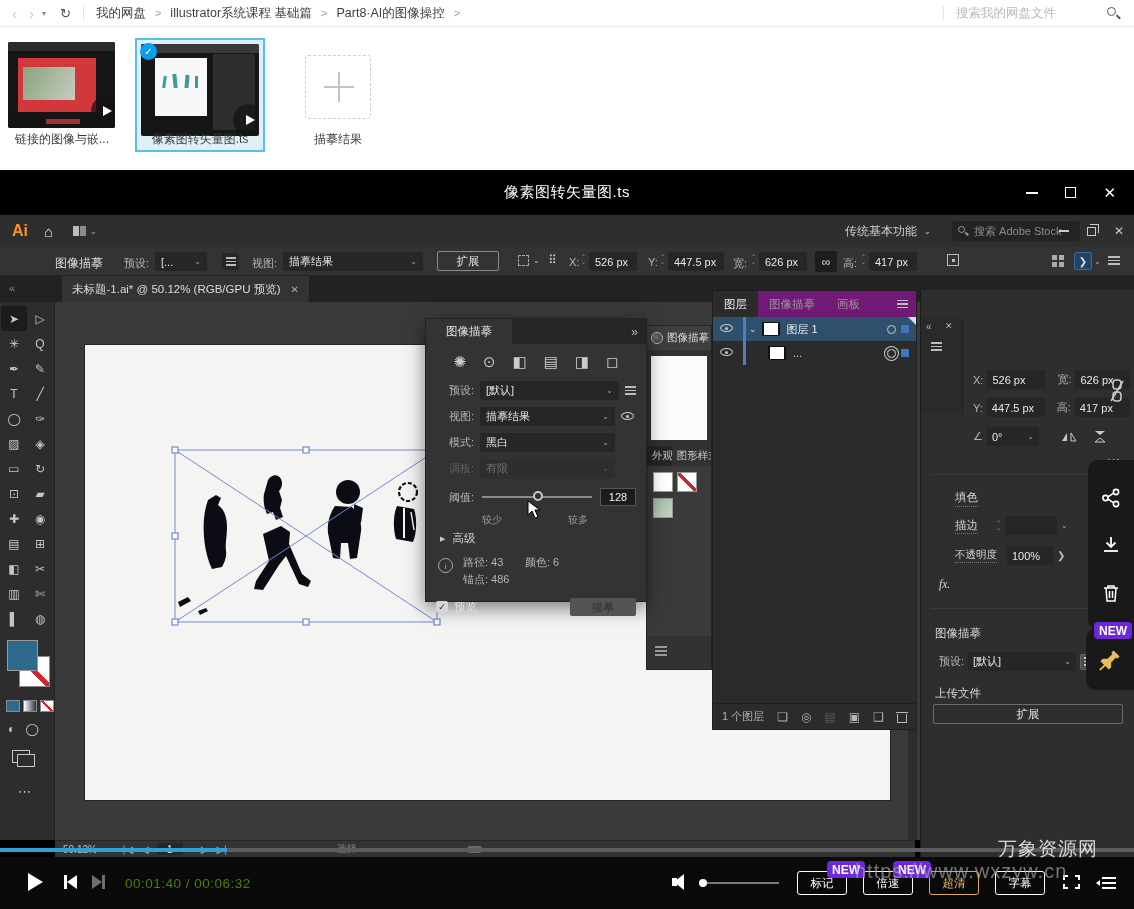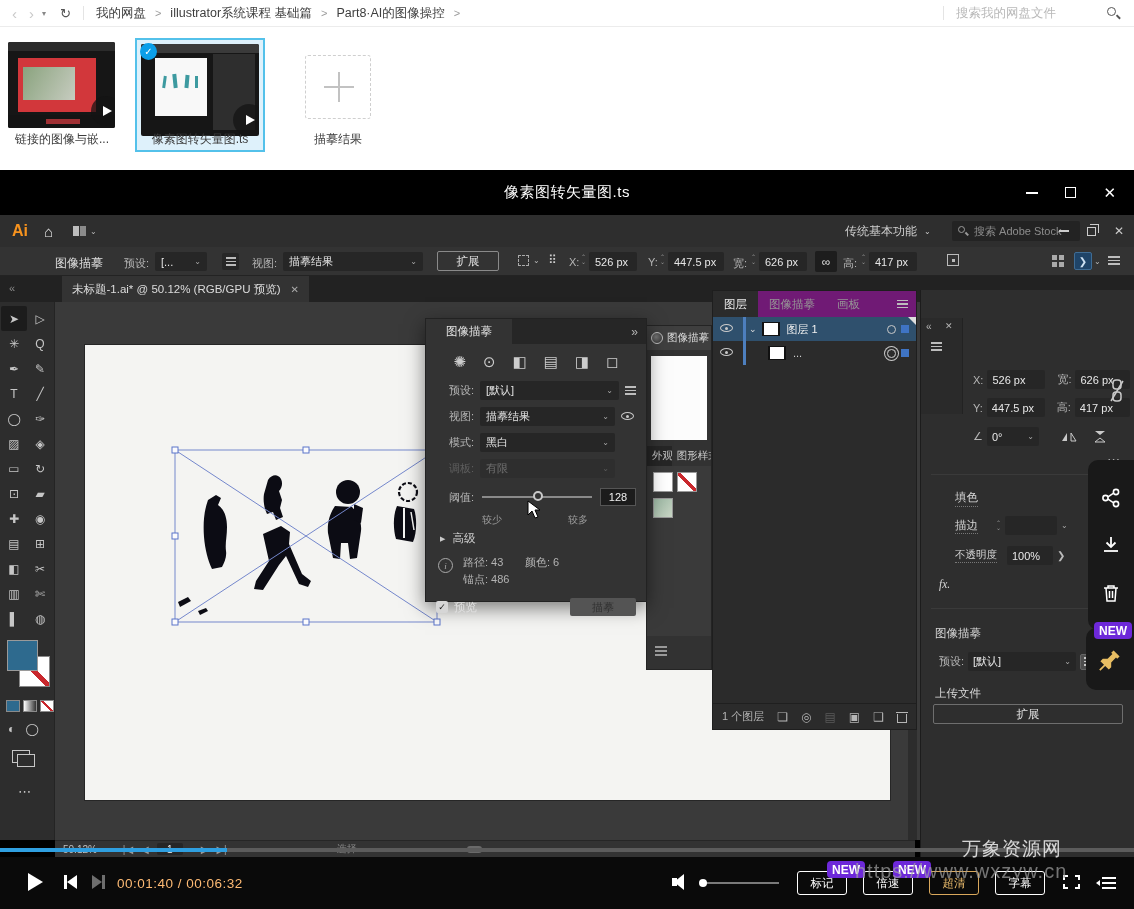--- a/index.html
+++ b/index.html
@@ -166,32 +166,32 @@
 .sect{position:absolute;font-size:11.5px;color:#d6d6d6}
 .panelic{width:18px;height:16px;background:#4e4e4e;border:1px solid #666;border-radius:2px;display:flex;flex-direction:column;gap:2px;align-items:center;justify-content:center}
 .panelic b{width:10px;height:1.5px;background:#c9c9c9}
 .expandbtn{position:absolute;left:12px;width:190px;height:20px;border:1px solid #6e6e6e;border-radius:2px;color:#e0e0e0;font-size:11.5px;display:flex;align-items:center;justify-content:center}
 
 .sidebar-ov{position:absolute;left:1088px;top:290px;width:46px;height:170px;background:#191919;border-radius:10px 0 0 10px;z-index:6;display:flex;flex-direction:column;align-items:center;justify-content:space-evenly}
 .pinbox{position:absolute;left:1086px;top:458px;width:48px;height:62px;background:#191919;border-radius:10px 0 0 10px;z-index:6}
 .newpill{position:absolute;background:#6d28d9;color:#fff;font-size:12px;font-weight:bold;padding:1.5px 5px;border-radius:4px;z-index:7}
 .statusbar{position:absolute;left:55px;top:670px;width:860px;height:17px;background:#333;border-top:1px solid #262626;z-index:3;display:flex;align-items:center;color:#9a9a9a;font-size:10px}
 .sthumb{width:15px;height:7px;background:#6a6a6a;border-radius:3px}
-.wsite{position:absolute;left:962px;top:666px;font-size:19px;color:#e3e3e3;z-index:7;opacity:.92;letter-spacing:1px}
+.wsite{position:absolute;left:998px;top:666px;font-size:19px;color:#e3e3e3;z-index:7;opacity:.92;letter-spacing:1px}
 .progress{position:absolute;left:0;top:678px;width:1134px;height:4px;background:#5c5c5c;z-index:6}
 .pfill{position:relative;height:4px;background:#2f9fe0}
 .controls{position:absolute;left:0;top:687px;width:1134px;height:52px;background:#0a0a0a;z-index:6}
 .play-tri{position:absolute;left:28px;top:16px;width:0;height:0;border-left:15px solid #fff;border-top:9px solid transparent;border-bottom:9px solid transparent}
 .prev{position:absolute;left:64px;top:18px;display:flex;align-items:center}
 .prev b{width:2.5px;height:14px;background:#fff}
 .prev i{width:0;height:0;border-right:10px solid #fff;border-top:7px solid transparent;border-bottom:7px solid transparent}
 .next{position:absolute;left:92px;top:18px;display:flex;align-items:center}
 .next i{width:0;height:0;border-left:10px solid #6e6e6e;border-top:7px solid transparent;border-bottom:7px solid transparent}
 .next b{width:2.5px;height:14px;background:#6e6e6e}
-.ptime{position:absolute;left:117px;top:19px;font-size:13.5px;color:#fdba74;letter-spacing:.5px}
+.ptime{position:absolute;left:125px;top:19px;font-size:13.5px;color:#4d7c0f;letter-spacing:.5px}
 .spkwrap{position:absolute;left:672px;top:17px;display:flex;align-items:center}
 .spk-r{width:5px;height:8px;background:#fff}
 .spk-t{width:0;height:0;border-right:10px solid #fff;border-top:8px solid transparent;border-bottom:8px solid transparent;margin-left:-3px}
 .vslider{position:absolute;left:703px;top:25px;width:76px;height:2px;background:#7a7a7a}
 .vfill{position:relative;height:2px;background:#fff}
 .vknob{position:absolute;right:-4px;top:-3px;width:8px;height:8px;background:#fff;border-radius:50%}
 .pbtn{position:absolute;top:14px;width:50px;height:24px;border:1.5px solid #fff;border-radius:3px;color:#fff;font-size:11.5px;display:flex;align-items:center;justify-content:center;z-index:6}
 .pbtn.gold{border-color:#d9a85c;color:#e8ba6b}
 .fsc{position:absolute;left:1063px;top:18px;width:17px;height:14px}
 .fsc b{position:absolute;width:5px;height:5px;border:2px solid #fff}

